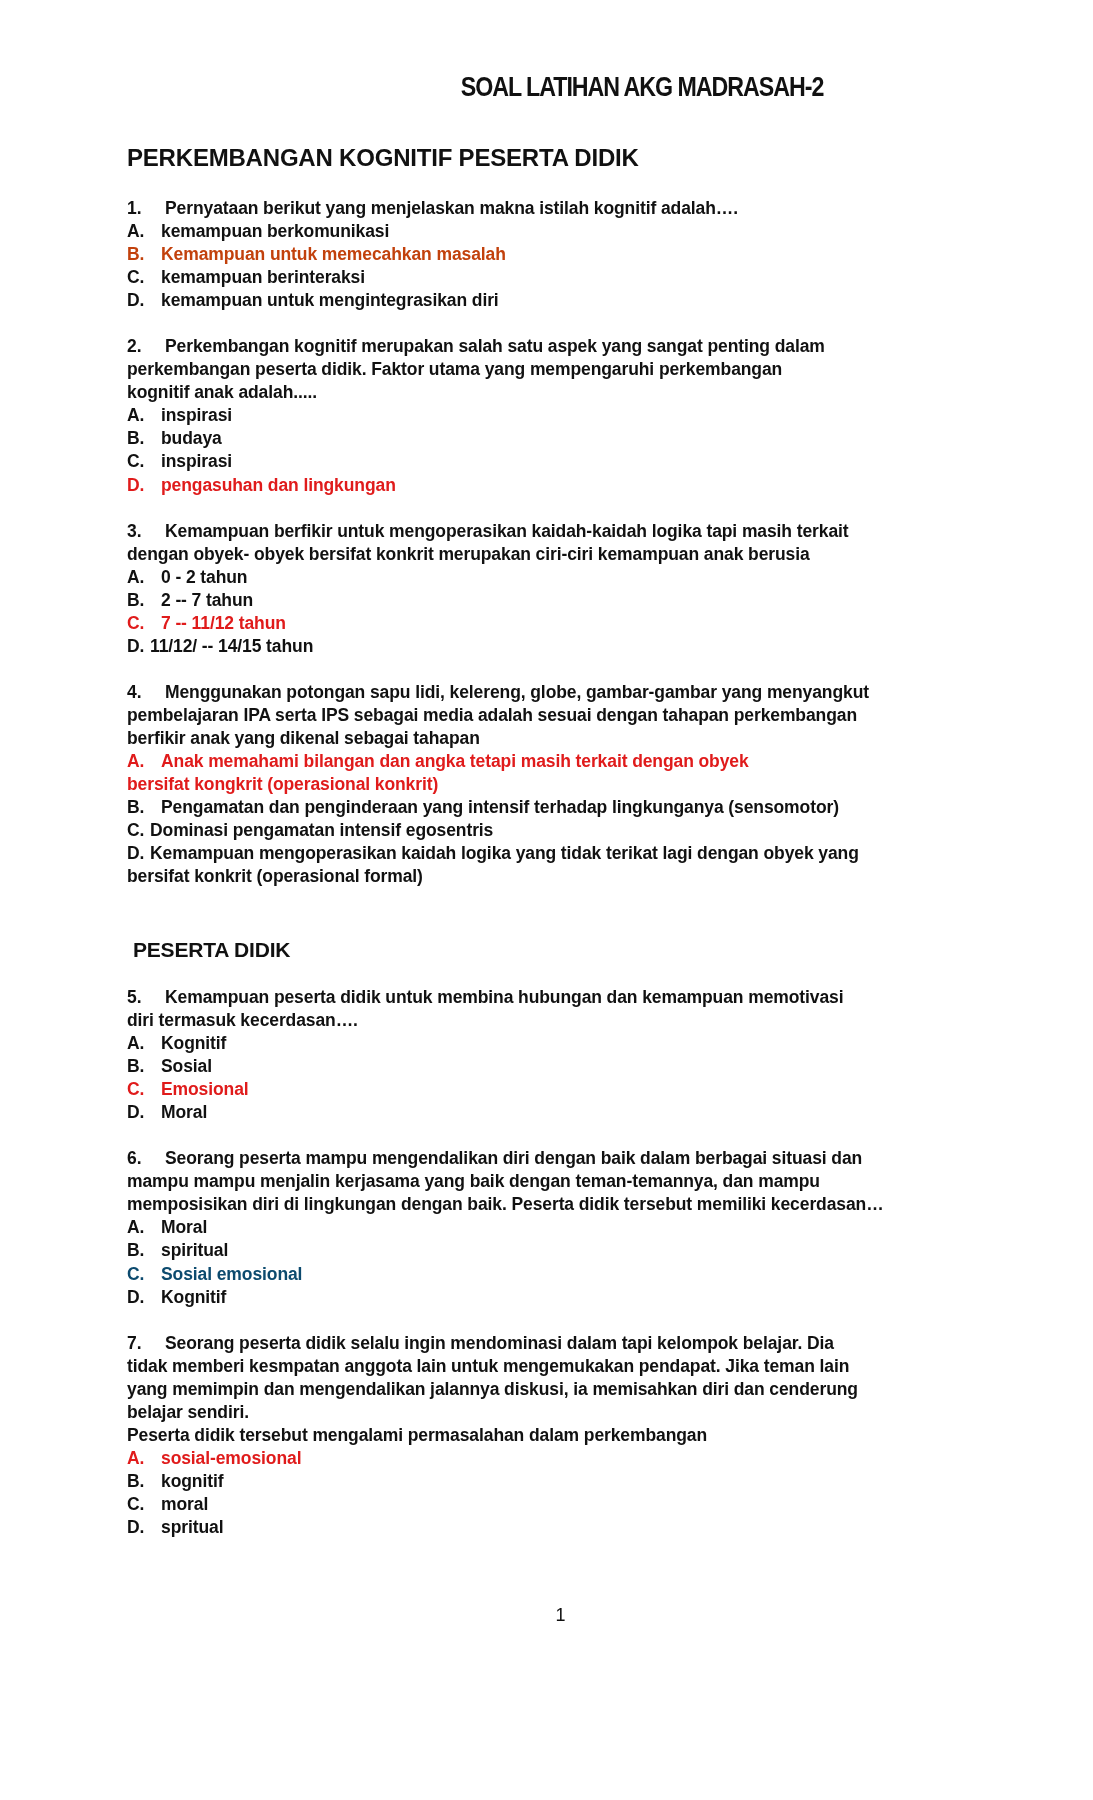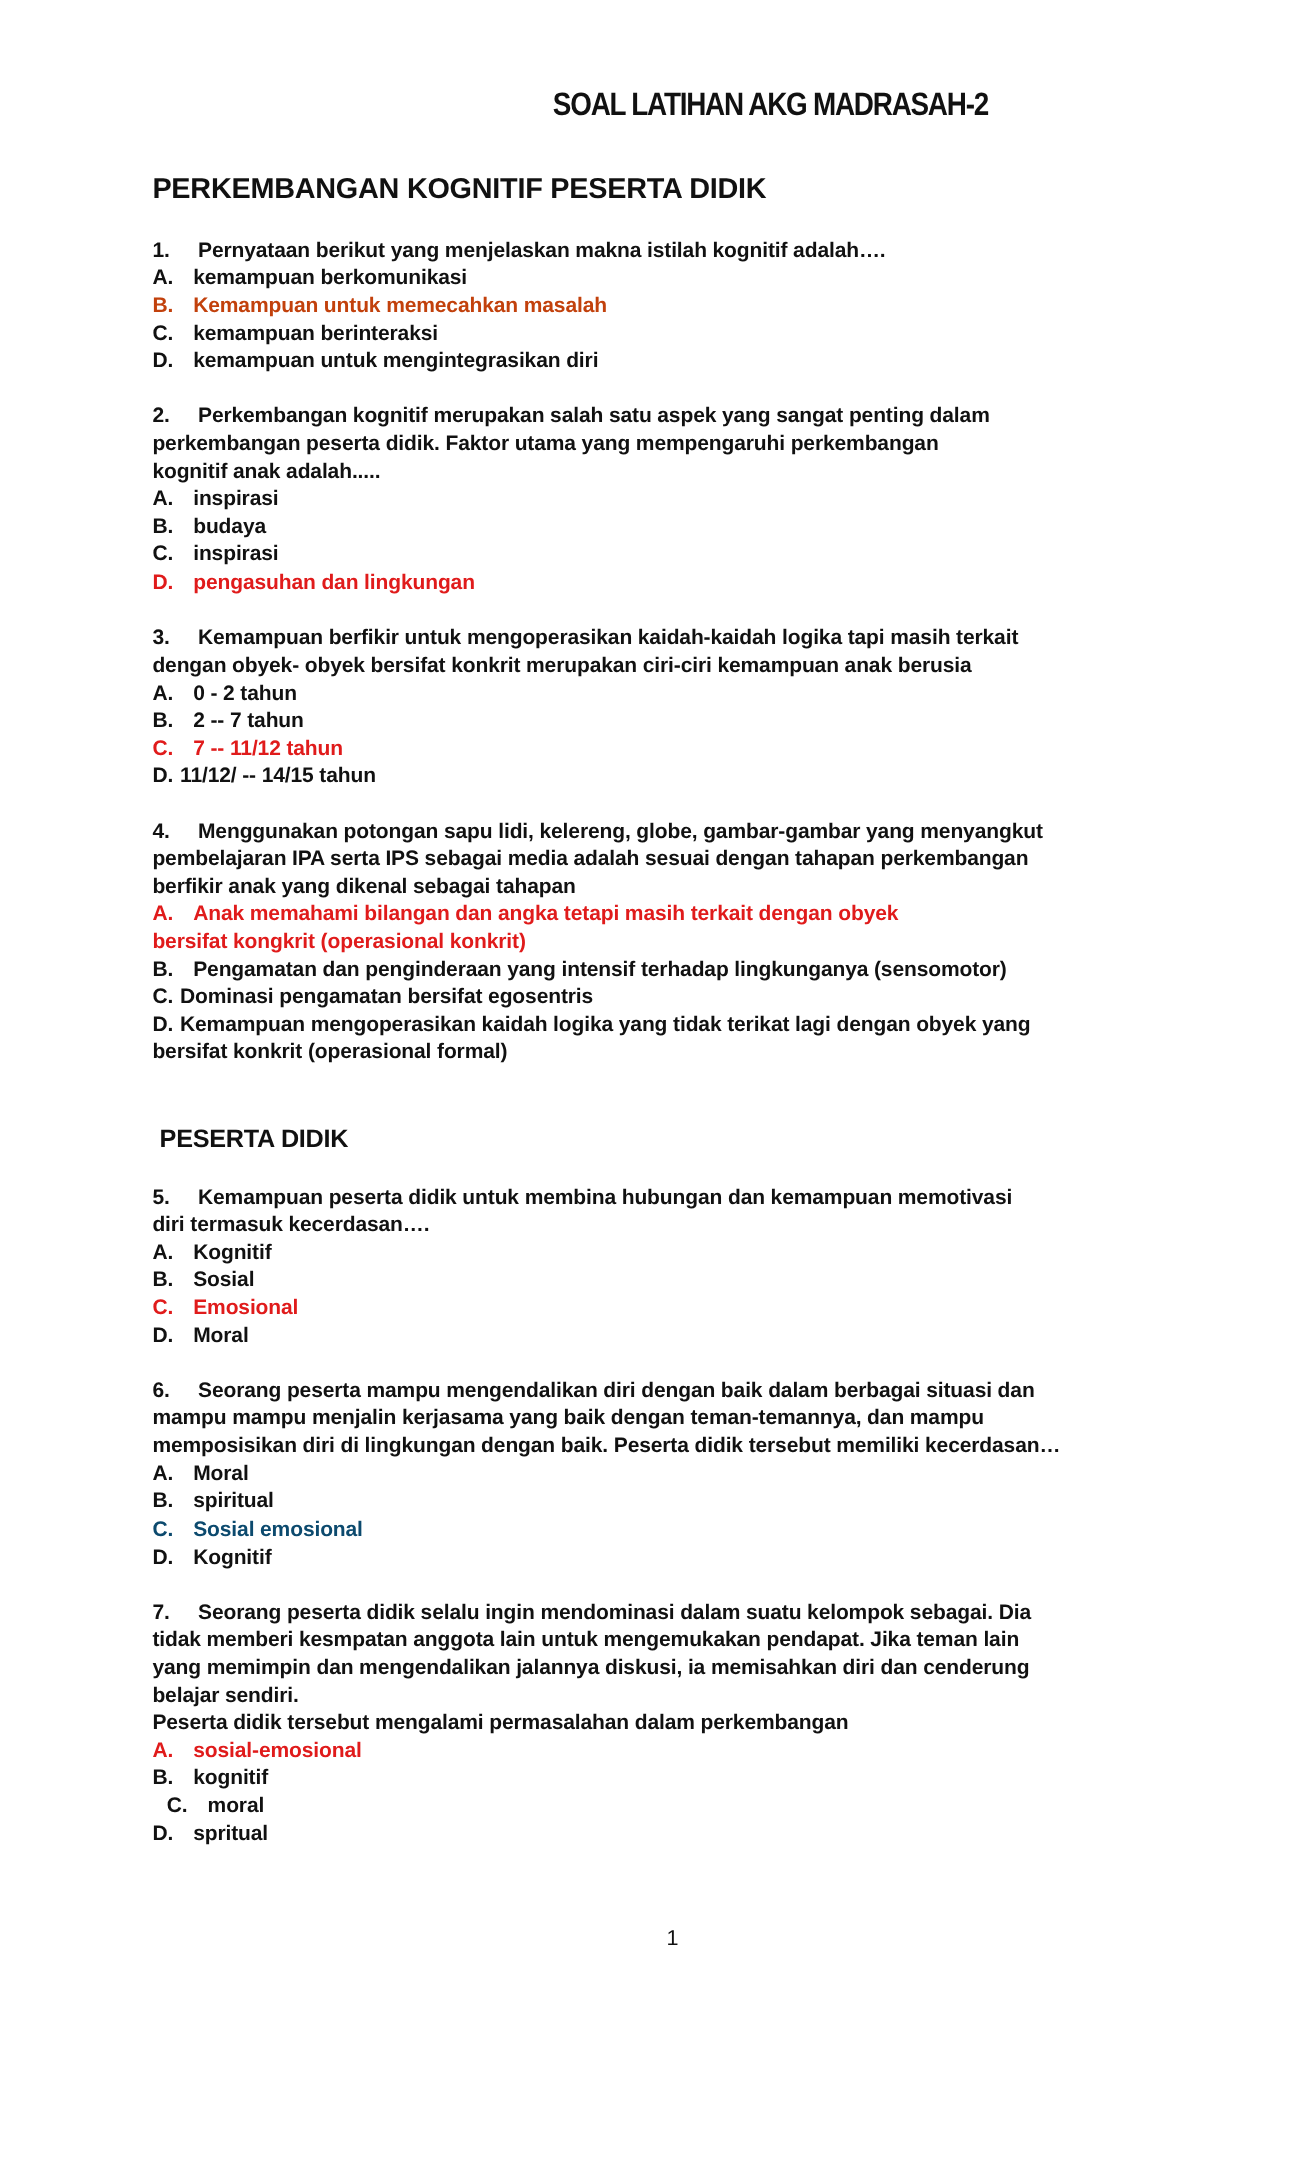--- a/index.html
+++ b/index.html
@@ -58,21 +58,21 @@
     <div class="line" style="top:635px;"><span class="olabel tight">D.</span><span>11/12/ -- 14/15 tahun</span></div>
   </div>
 
   <div>
     <div class="line" style="top:681px;"><span class="qnum">4.</span><span>Menggunakan potongan sapu lidi, kelereng, globe, gambar-gambar yang menyangkut</span></div>
     <div class="line" style="top:704px;">pembelajaran IPA serta IPS sebagai media adalah sesuai dengan tahapan perkembangan</div>
     <div class="line" style="top:727px;">berfikir anak yang dikenal sebagai tahapan</div>
     <div class="line correct" style="top: 750px; color: rgb(224, 27, 27);"><span class="olabel">A.</span><span>Anak memahami bilangan dan angka tetapi masih terkait dengan obyek</span></div>
     <div class="line correct" style="top: 773px; color: rgb(224, 27, 27);">bersifat kongkrit (operasional konkrit)</div>
     <div class="line" style="top:796px;"><span class="olabel">B.</span><span>Pengamatan dan penginderaan yang intensif terhadap lingkunganya (sensomotor)</span></div>
-    <div class="line" style="top:819px;"><span class="olabel tight">C.</span><span>Dominasi pengamatan bersifat egosentris</span></div>
+    <div class="line" style="top:819px;"><span class="olabel tight">C.</span><span>Dominasi pengamatan intensif egosentris</span></div>
     <div class="line" style="top:842px;"><span class="olabel tight">D.</span><span>Kemampuan mengoperasikan kaidah logika yang tidak terikat lagi dengan obyek yang</span></div>
     <div class="line" style="top:865px;">bersifat konkrit (operasional formal)</div>
   </div>
 
   <div class="section-heading s2" style="top:936px;">PESERTA DIDIK</div>
 
   <div>
     <div class="line" style="top:986px;"><span class="qnum">5.</span><span>Kemampuan peserta didik untuk membina hubungan dan kemampuan memotivasi</span></div>
     <div class="line" style="top:1009px;">diri termasuk kecerdasan….</div>
     <div class="line" style="top:1032px;"><span class="olabel">A.</span><span>Kognitif</span></div>
@@ -85,25 +85,25 @@
     <div class="line" style="top:1147px;"><span class="qnum">6.</span><span>Seorang peserta mampu mengendalikan diri dengan baik dalam berbagai situasi dan</span></div>
     <div class="line" style="top:1170px;">mampu mampu menjalin kerjasama yang baik dengan teman-temannya, dan mampu</div>
     <div class="line" style="top:1193px;">memposisikan diri di lingkungan dengan baik. Peserta didik tersebut memiliki kecerdasan…</div>
     <div class="line" style="top:1216px;"><span class="olabel">A.</span><span>Moral</span></div>
     <div class="line" style="top:1239px;"><span class="olabel">B.</span><span>spiritual</span></div>
     <div class="line correct" style="top: 1263px; color: #0c4a6e;"><span class="olabel">C.</span><span>Sosial emosional</span></div>
     <div class="line" style="top:1286px;"><span class="olabel">D.</span><span>Kognitif</span></div>
   </div>
 
   <div>
-    <div class="line" style="top:1332px;"><span class="qnum">7.</span><span>Seorang peserta didik selalu ingin mendominasi dalam suatu kelompok sebagai. Dia</span></div>
+    <div class="line" style="top:1332px;"><span class="qnum">7.</span><span>Seorang peserta didik selalu ingin mendominasi dalam tapi kelompok belajar. Dia</span></div>
     <div class="line" style="top:1355px;">tidak memberi kesmpatan anggota lain untuk mengemukakan pendapat. Jika teman lain</div>
     <div class="line" style="top:1378px;">yang memimpin dan mengendalikan jalannya diskusi, ia memisahkan diri dan cenderung</div>
     <div class="line" style="top:1401px;">belajar sendiri.</div>
     <div class="line" style="top:1424px;">Peserta didik tersebut mengalami permasalahan dalam perkembangan</div>
     <div class="line correct" style="top: 1447px; color: rgb(224, 27, 27);"><span class="olabel">A.</span><span>sosial-emosional</span></div>
     <div class="line" style="top:1470px;"><span class="olabel">B.</span><span>kognitif</span></div>
-    <div class="line" style="top:1493px;margin-left:12px;"><span class="olabel">C.</span><span>moral</span></div>
+    <div class="line" style="top:1493px;"><span class="olabel">C.</span><span>moral</span></div>
     <div class="line" style="top:1516px;"><span class="olabel">D.</span><span>spritual</span></div>
   </div>
 
   <div class="page-number">1</div>
 </div>
 
 </body></html>

